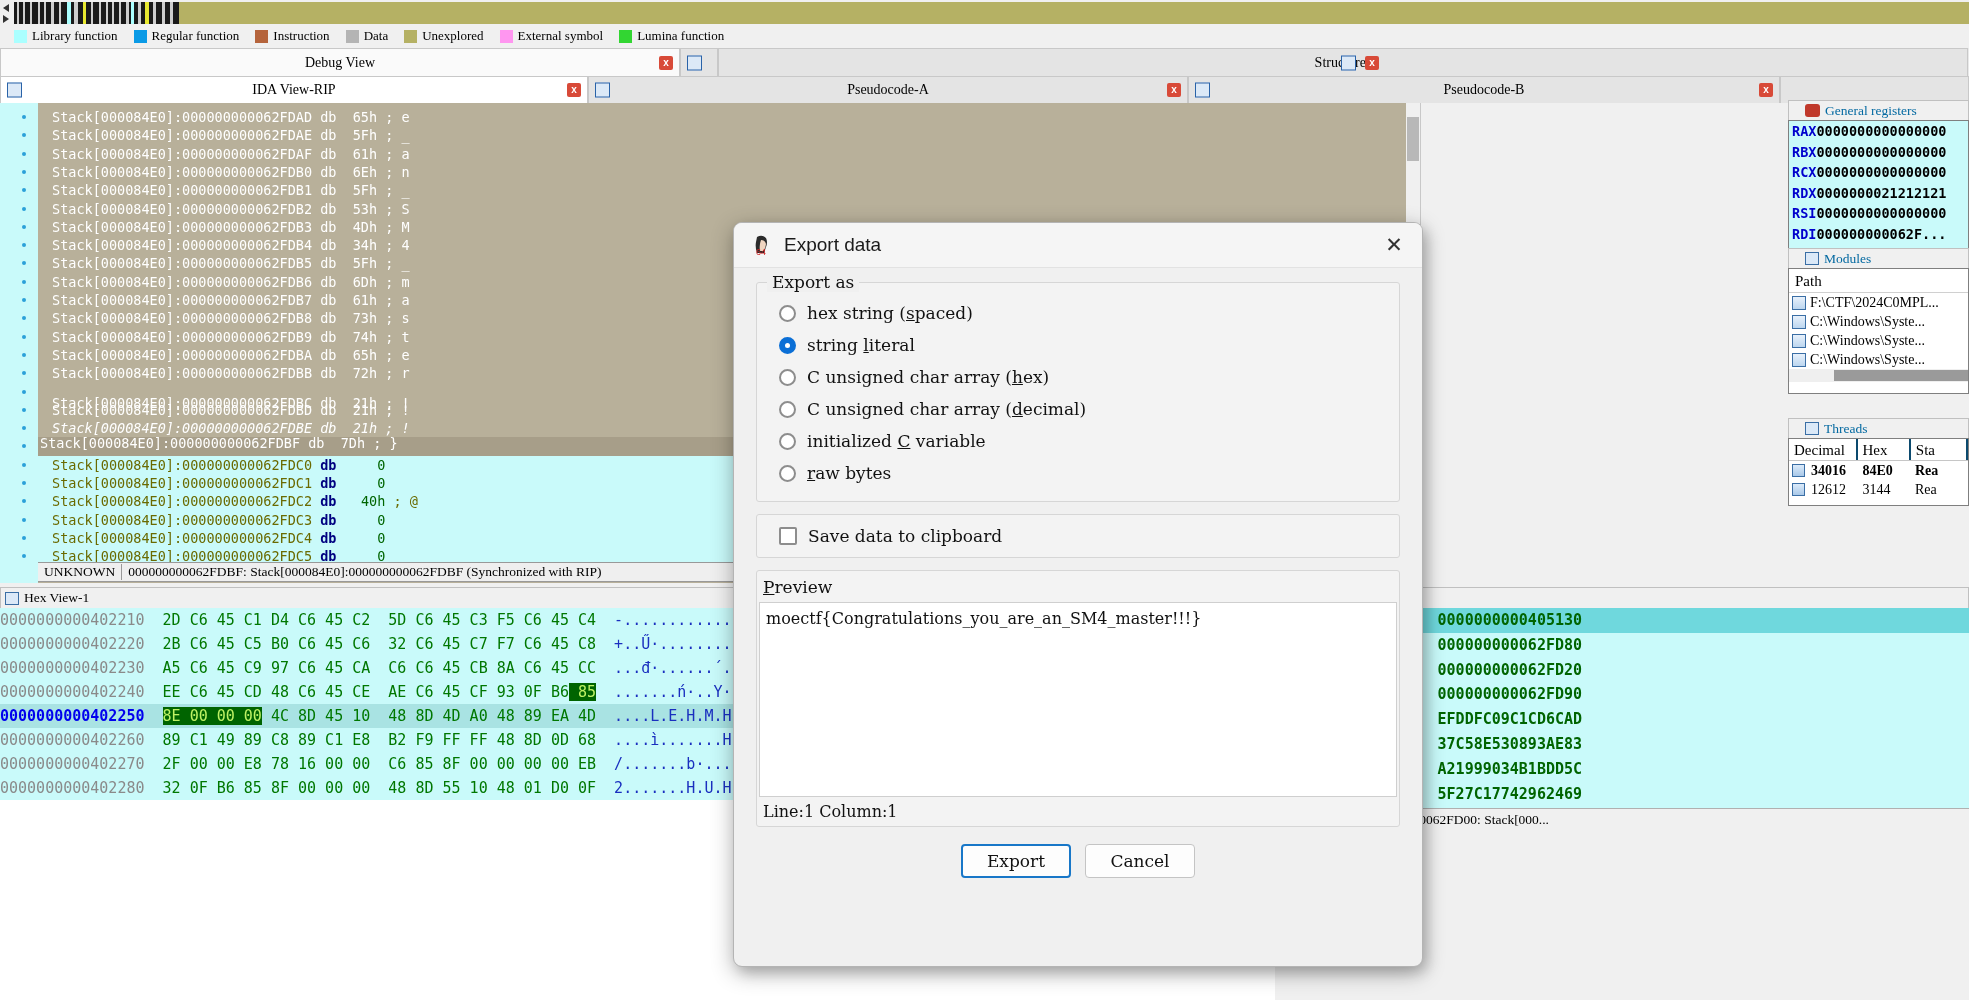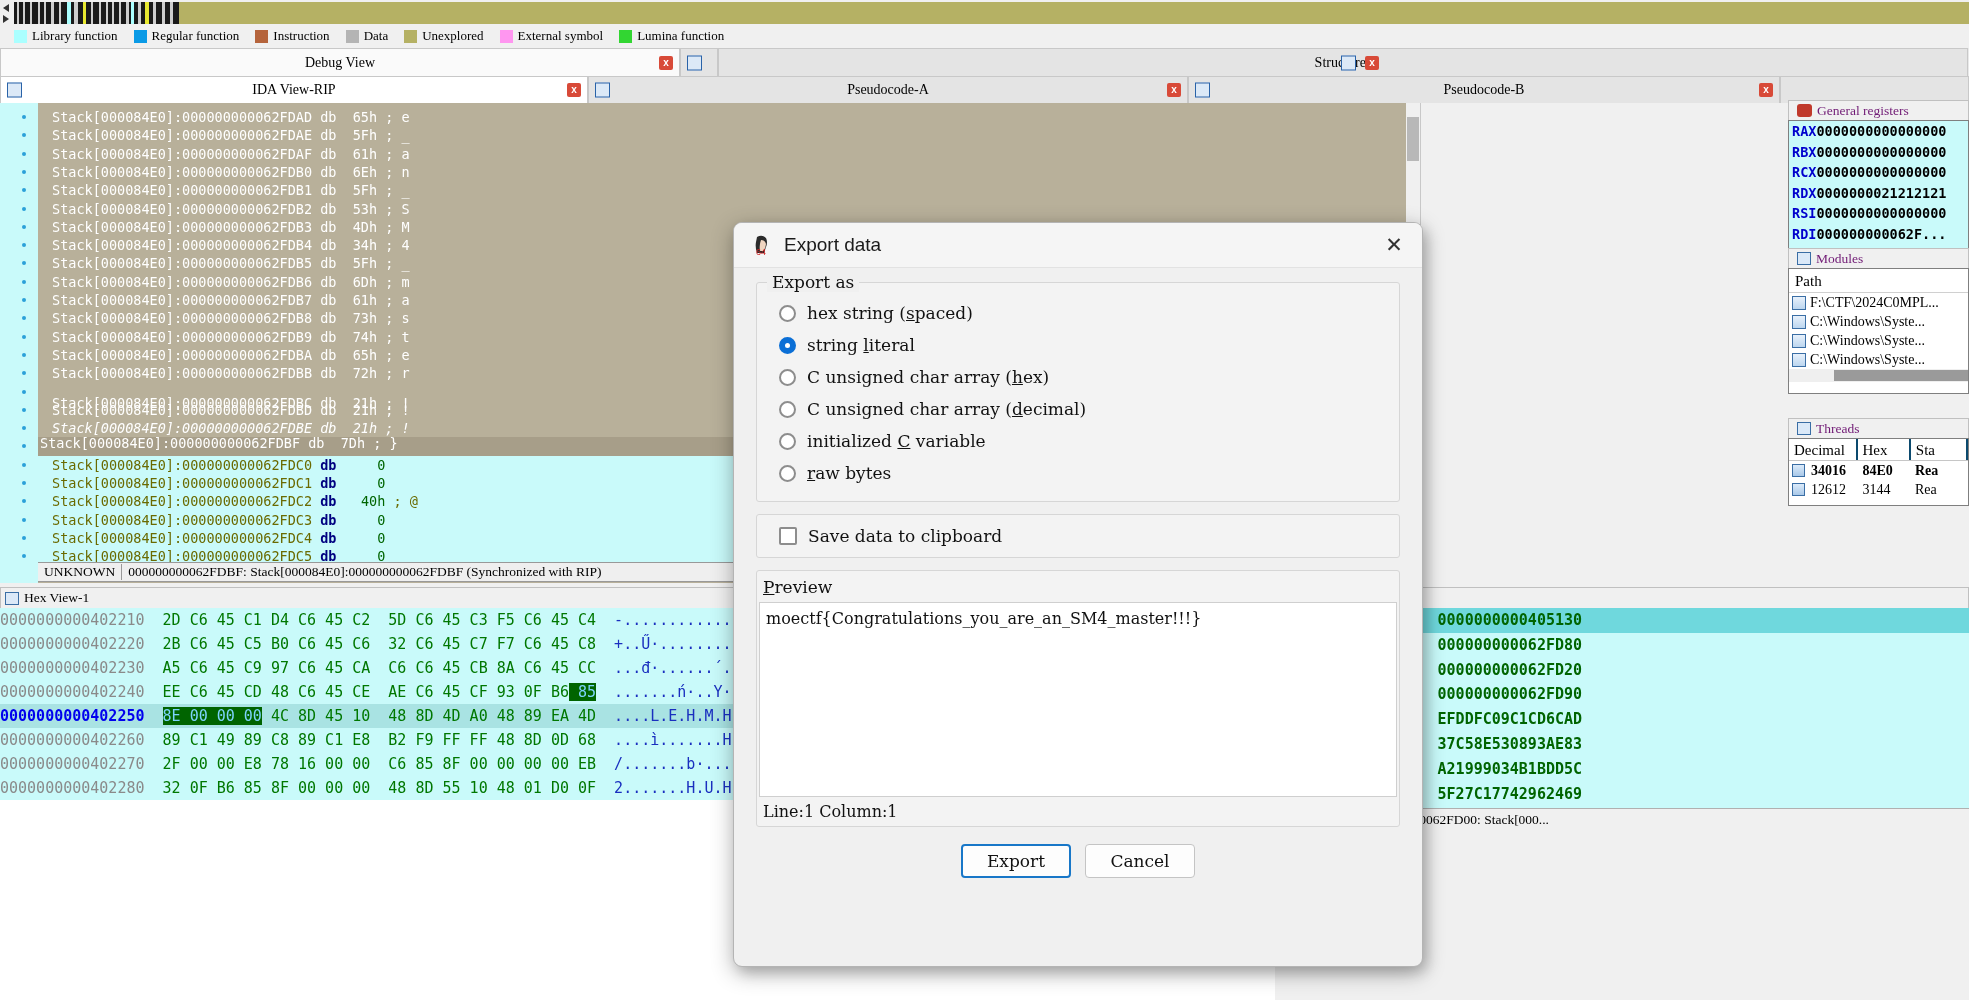--- a/index.html
+++ b/index.html
@@ -105,21 +105,21 @@
 
   
   .pseudo {
     position: absolute; top: 103px; background: #ffffff; border-left: 1px solid #c8c8c8;
   }
 
   
   .rpanel { position: absolute; background: #f0f0f0; }
   .rpanel-title {
     height: 20px; display: flex; align-items: center; background: #f0f0f0;
-    font-family: "Liberation Serif", serif; font-size: 13.5px; color: #701a75; padding-left: 8px;
+    font-family: "Liberation Serif", serif; font-size: 13.5px; color: #0369a1; padding-left: 16px;
     border: 1px solid #c0c0c0; border-bottom: none;
   }
   .rpanel-body {
     background: #c9fafa; border: 1px solid #7f7f7f; overflow: hidden;
     font-family: "DejaVu Sans Mono", monospace; font-size: 13.5px;
   }
   .reg-row { height: 20.5px; line-height: 20.5px; white-space: pre; padding-left: 3px; }
   .reg-name { color: #0000cd; font-weight: bold; }
   .reg-val { color: #000000; font-weight: bold; }
 
@@ -163,21 +163,21 @@
     font-family: "Liberation Serif", serif; font-size: 13.5px; background: #f0f0f0;
     border: 1px solid #c0c0c0; border-bottom: none;
   }
   .hex-body { background: #c9fafa; height: 192px; overflow: hidden; position: relative;
               font-family: "DejaVu Sans Mono", monospace; font-size: 15px; }
   .hex-row { height: 24px; line-height: 24px; white-space: pre; display: block; }
   .hex-row.sel { background: #a9e3e3; }
   .hex-addr { color: #8a8a8a; }
   .hex-addr.sel { color: #0000ee; font-weight: bold; }
   .hex-bytes { color: #007700; }
-  .hex-hl { background: #006400; color: #7dd3fc; }
+  .hex-hl { background: #006400; color: #bef264; }
   .hex-ascii { color: #1a2fbf; }
   .hex-status {
     height: 22px; background: #f0f0f0; border-top: 1px solid #b0b0b0;
     font-family: "Liberation Serif", serif; font-size: 13.5px; display: flex; align-items: center;
   }
   .hex-status span { padding: 0 6px; border-right: 1px solid #b5b5b5; line-height: 22px; }
 
   
   .stackview { position: absolute; left: 1275px; top: 587px; width: 694px; height: 413px; }
   .sv-title {

